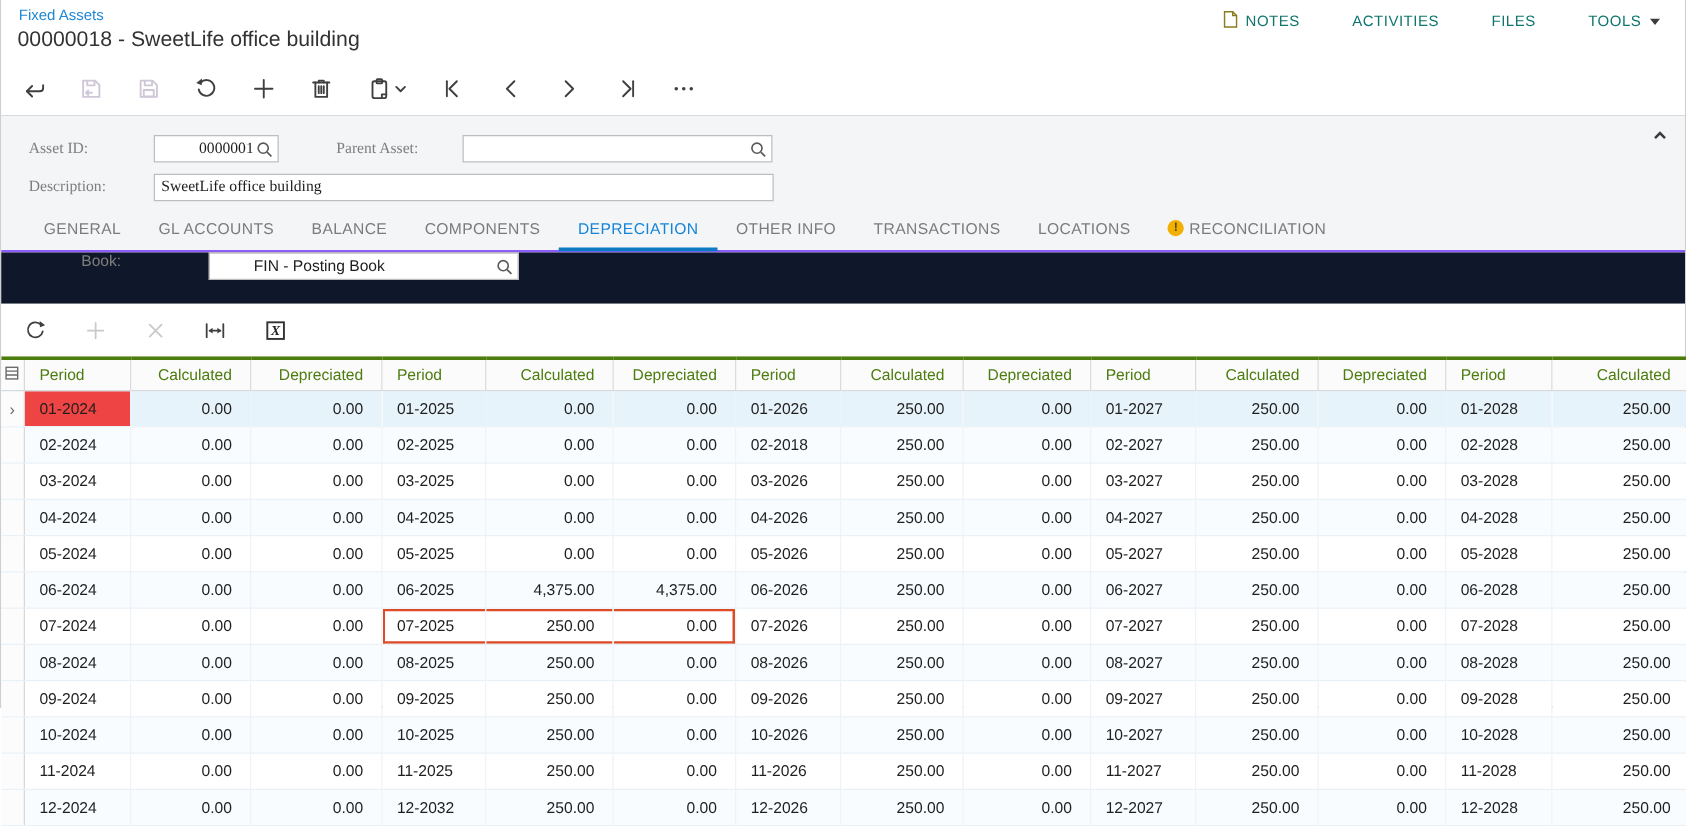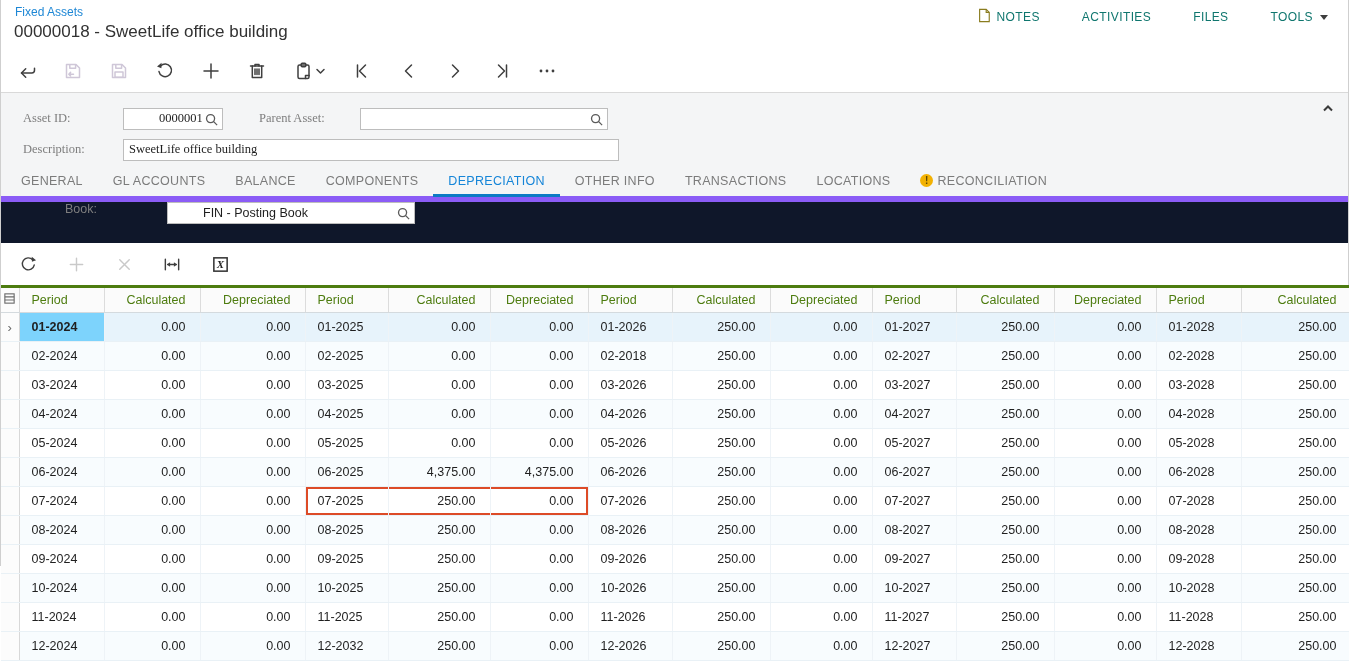--- a/index.html
+++ b/index.html
@@ -27,35 +27,35 @@
   .stroke { fill:none; stroke:#3f3f3f; stroke-width:1.5; stroke-linecap:round; stroke-linejoin:round; }
   .stroke.dis { stroke:#cfc7d8; }
   .fill-dark { fill:#3f3f3f; }
   .stroke.gdis { stroke:#c9c9c9; }
 
   
   .form-panel { background:#f4f5f6; position:relative; padding-top:10px; }
   .form-row { height:31px; display:flex; align-items:center;font-family:Liberation Serif, serif; }
   .lbl { color:#7e7e7e; font-size:12.5px; }
   .lbl-asset { margin-left:22px; width:100px; }
-  .lbl-parent { margin-left:36px; width:101px; }
+  .lbl-parent { margin-left:46px; width:101px; }
   .lbl-desc { margin-left:22px; width:100px; }
   .lbl-book { margin-left:22px; width:102px; }
   .input-wrap { position:relative; background:#fff; border:1px solid #bdbdbd; height:22px; display:flex; align-items:center; }
   .input-wrap input { border:none; outline:none; font-size:12.5px; padding:0 5px; width:100%; font-family:inherit; background:transparent; color:#1d1d1d; }
   .input-wrap.has-lookup input { padding-right:20px;margin-left:30px; }
   .lookup { position:absolute; right:3px; top:3px; cursor:pointer; }
   .w-assetid { width:100px; }
   .w-parent { width:248px; }
   .w-desc { width:496px; }
   .w-book { width:248px; }
   .collapse-btn { position:absolute; top:6px; right:10px; background:none; border:none; padding:2px; cursor:pointer; }
 
   
-  .tabstrip { background:#f4f5f6; display:flex; padding-left:5px; border-bottom:6px solid #8b5cf6; height:37px; align-items:stretch; }
+  .tabstrip { background:#f4f5f6; display:flex; padding-left:19px; border-bottom:2px solid #8b5cf6; height:37px; align-items:stretch; }
   .tab { display:flex; align-items:center; padding:0 15px; font-size:12.5px; color:#7b7b7b; letter-spacing:.3px; cursor:pointer; position:relative; gap:4px; }
   .tab.active { color:#1585d8; }
   .tab.active::after { content:""; position:absolute; left:0; right:0; bottom:-1px; height:3px; background:#0d7ac4; }
   .warn-dot { width:13px; height:13px; border-radius:50%; background:#f2b102; color:#5f4700; font-size:10px; font-weight:bold; display:inline-flex; align-items:center; justify-content:center; line-height:1; }
 
   
   .book-row { background:#0f172a; height:41px; display:flex; align-items:flex-start;padding-left:42px; }
 
   
   .grid-toolbar { background:#fff; height:42px; display:flex; align-items:center; gap:26px; padding-left:16px; }
@@ -64,21 +64,21 @@
   .grid-wrap { width:1349px; overflow:hidden; }
   table.grid { border-collapse:collapse; table-layout:fixed; width:1350px; font-size:12.5px; }
   .grid th { height:26px; background:#fbfbfb; color:#4d7c0f; font-weight:400; border-right:1px solid #dcdcdc; border-top:3px solid #4d7c0f; border-bottom:1px solid #d4dade; white-space:nowrap; overflow:hidden; }
   .grid td { height:29px; border-right:1px solid #eef3f7; border-bottom:1px solid #e9f1f6; color:#1f1f1f; white-space:nowrap; overflow:hidden; background:#fff; }
   .grid .period { text-align:left; padding-left:12px; }
   .grid .num { text-align:right; padding-right:14px; }
   .grid th.rowhead, .grid td.rowhead { padding:0; text-align:center; border-right:1px solid #d8d8d8; background:#fcfcfc; }
   .grid td.rowhead { color:#6b6b6b; font-size:13px; }
   tr.alt td { background:#f8fcfe; }
   tr.selected td { background:#e7f3fb; }
-  tr.selected td.active-cell { background:#7dd3fc;font-weight:bold; }
+  tr.selected td.active-cell { background:#ef4444; }
   td.hl-l { box-shadow: inset 0 2px 0 #dd4b27, inset 0 -2px 0 #dd4b27, inset 2px 0 0 #dd4b27; }
   td.hl-m { box-shadow: inset 0 2px 0 #dd4b27, inset 0 -2px 0 #dd4b27; }
   td.hl-r { box-shadow: inset 0 2px 0 #dd4b27, inset 0 -2px 0 #dd4b27, inset -2px 0 0 #dd4b27; }
 </style>
 </head>
 <body>
 
 <div class="app">
 
   <div class="topbar">

